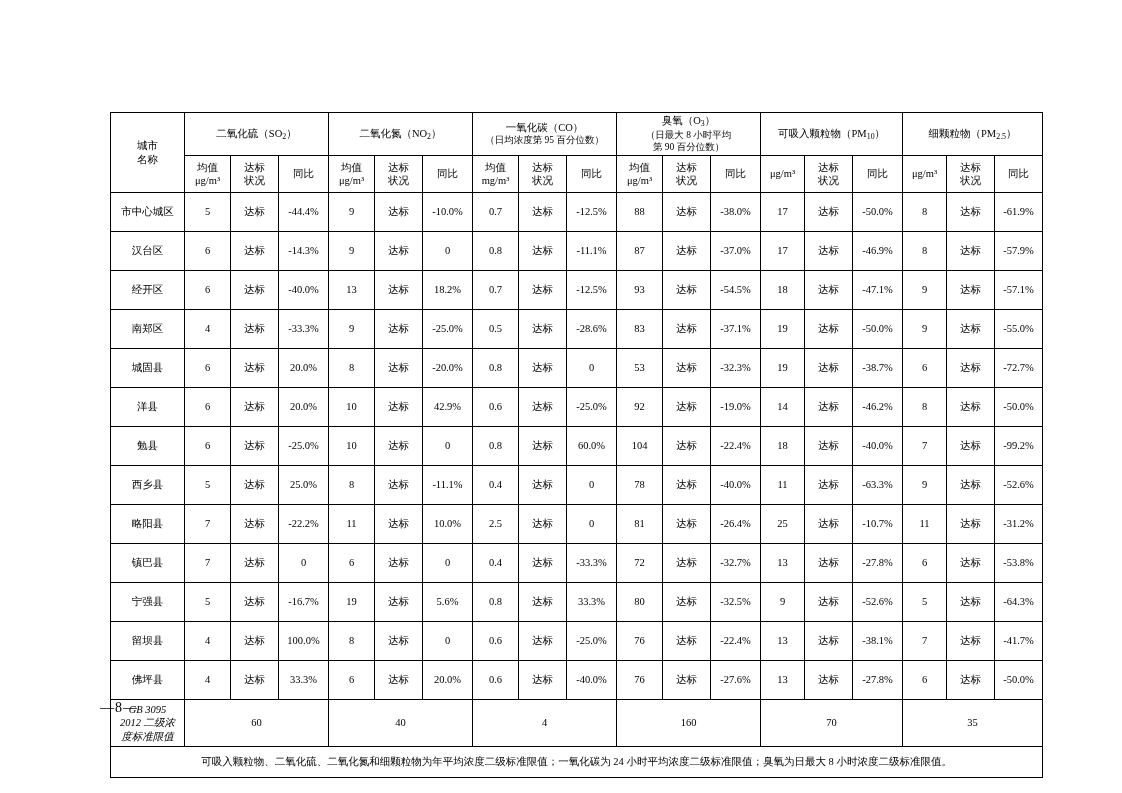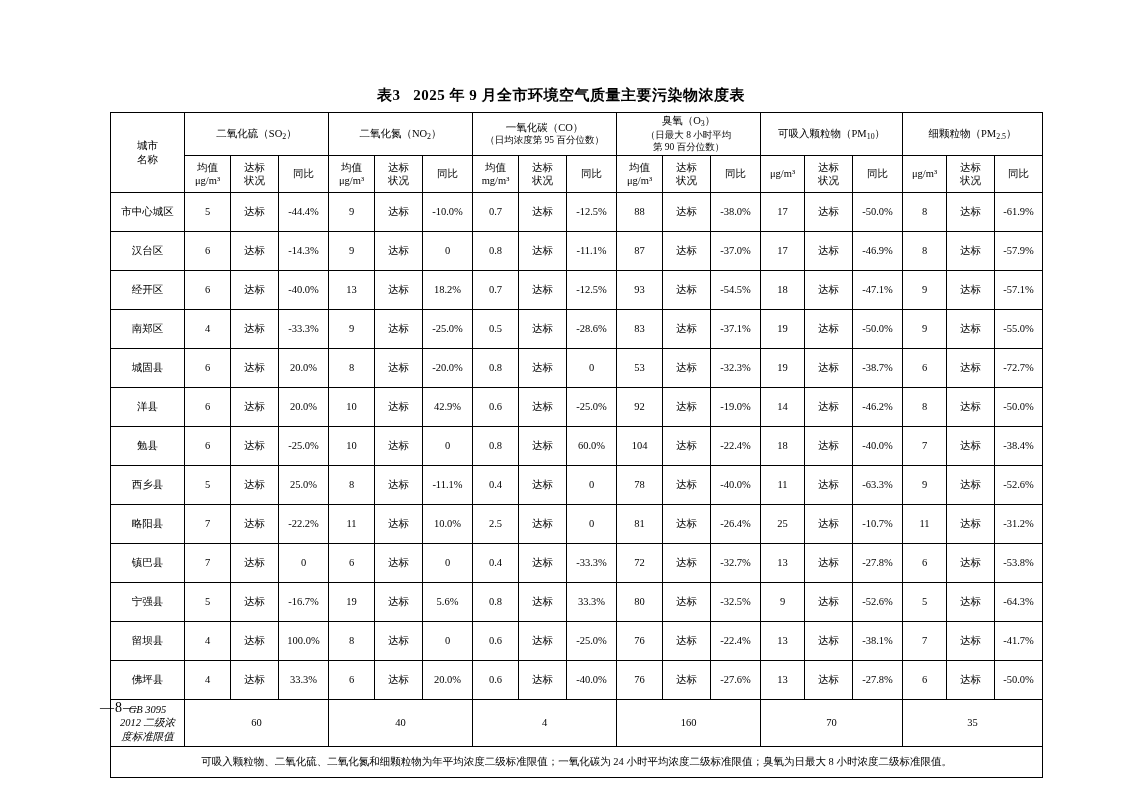--- a/index.html
+++ b/index.html
@@ -96,23 +96,20 @@
     font-size: 14px;
     letter-spacing: 1px;
   }
   sub { font-size: 75%; vertical-align: -0.25em; }
 </style>
 </head>
 <body>
 
 <div class="page">
 
-  <div class="doc-title">
-    表3&nbsp;&nbsp;&nbsp;2025 年 9 月全市环境空气质量主要污染物浓度表
-  </div>
 
   <div class="table-wrap">
     <table class="main">
       <colgroup>
         <col style="width:74px">
         <col style="width:46px">
           <col style="width:48px">
           <col style="width:50px">
         <col style="width:46px">
           <col style="width:48px">
@@ -300,21 +297,21 @@
             <td class="row-cell">达标</td>
             <td class="row-cell">60.0%</td>
             <td class="row-cell">104</td>
             <td class="row-cell">达标</td>
             <td class="row-cell">-22.4%</td>
             <td class="row-cell">18</td>
             <td class="row-cell">达标</td>
             <td class="row-cell">-40.0%</td>
             <td class="row-cell">7</td>
             <td class="row-cell">达标</td>
-            <td class="row-cell">-38.4%</td>
+            <td class="row-cell">-99.2%</td>
           </tr>
           <tr class="row-cell">
             <td class="city-cell row-cell">西乡县</td>
             <td class="row-cell">5</td>
             <td class="row-cell">达标</td>
             <td class="row-cell">25.0%</td>
             <td class="row-cell">8</td>
             <td class="row-cell">达标</td>
             <td class="row-cell">-11.1%</td>
             <td class="row-cell">0.4</td>

